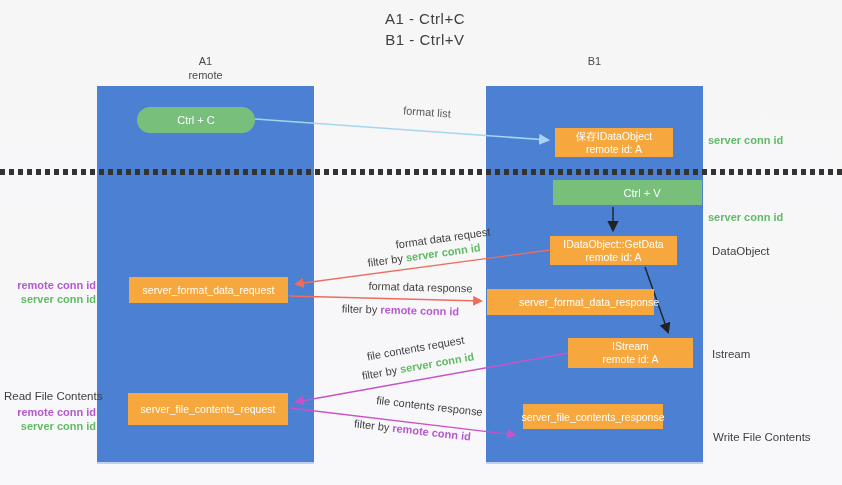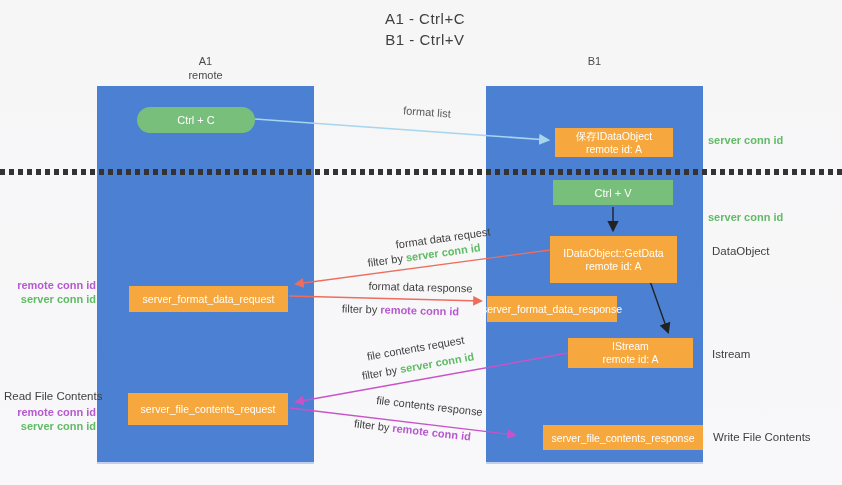--- a/index.html
+++ b/index.html
@@ -25,27 +25,27 @@
     background:repeating-linear-gradient(to right,#333 0 5px,transparent 5px 9px);}
   svg.arrows{position:absolute;left:0;top:0;width:842px;height:485px;pointer-events:none;}
   .node{position:absolute;display:flex;flex-direction:column;align-items:center;
     justify-content:center;color:#fff;text-align:center;white-space:nowrap;}
   .node.green{background:var(--node-green,#77bf7a);font-size:11px;}
   .node.orange{background:var(--node-orange,#f6a83f);}
   .node .l2{font-size:10.5px;line-height:13px;}
   .node .l1-single{font-size:10.5px;}
   #node-ctrl-c{left:137px;top:107px;width:118px;height:26px;border-radius:13px;}
   #node-save{left:555px;top:128px;width:118px;height:29px;}
-  #node-ctrl-v{left:553px;top:180px;width:120px;height:25px;}
-  #node-getdata{left:550px;top:236px;width:127px;height:47px;}
-  #node-format-req{left:129px;top:286px;width:159px;height:26px;text-align:right;}
-  #node-format-resp{left:487px;top:296px;width:130px;height:26px;}
+  #node-ctrl-v{left:553px;top:180px;width:120px;height:25px;padding-left:29px;}
+  #node-getdata{left:550px;top:236px;width:127px;height:29px;}
+  #node-format-req{left:129px;top:277px;width:159px;height:26px;text-align:right;}
+  #node-format-resp{left:487px;top:289px;width:130px;height:26px;padding-left:37px;}
   #node-istream{left:568px;top:338px;width:125px;height:30px;}
   #node-file-req{left:128px;top:393px;width:160px;height:32px;}
-  #node-file-resp{left:523px;top:425px;width:160px;height:25px;margin-left:20px;}
+  #node-file-resp{left:523px;top:404px;width:140px;height:25px;}
   .side-label{position:absolute;font-size:11px;white-space:nowrap;}
   .side-label.dark{color:var(--text-dark,#3f3f3f);font-size:11.5px;}
   .green-txt{color:var(--label-green,#61bb66);font-weight:bold;}
   .purple-txt{color:var(--label-purple,#b659cf);font-weight:bold;}
   #lbl-scid-top{left:708px;top:134px;}
   #lbl-scid-mid{left:708px;top:211px;}
   #lbl-dataobject{left:712px;top:245px;}
   #lbl-istream{left:712px;top:348px;}
   #lbl-write{left:713px;top:431px;}
   .left-block{position:absolute;left:4px;width:92px;text-align:right;

